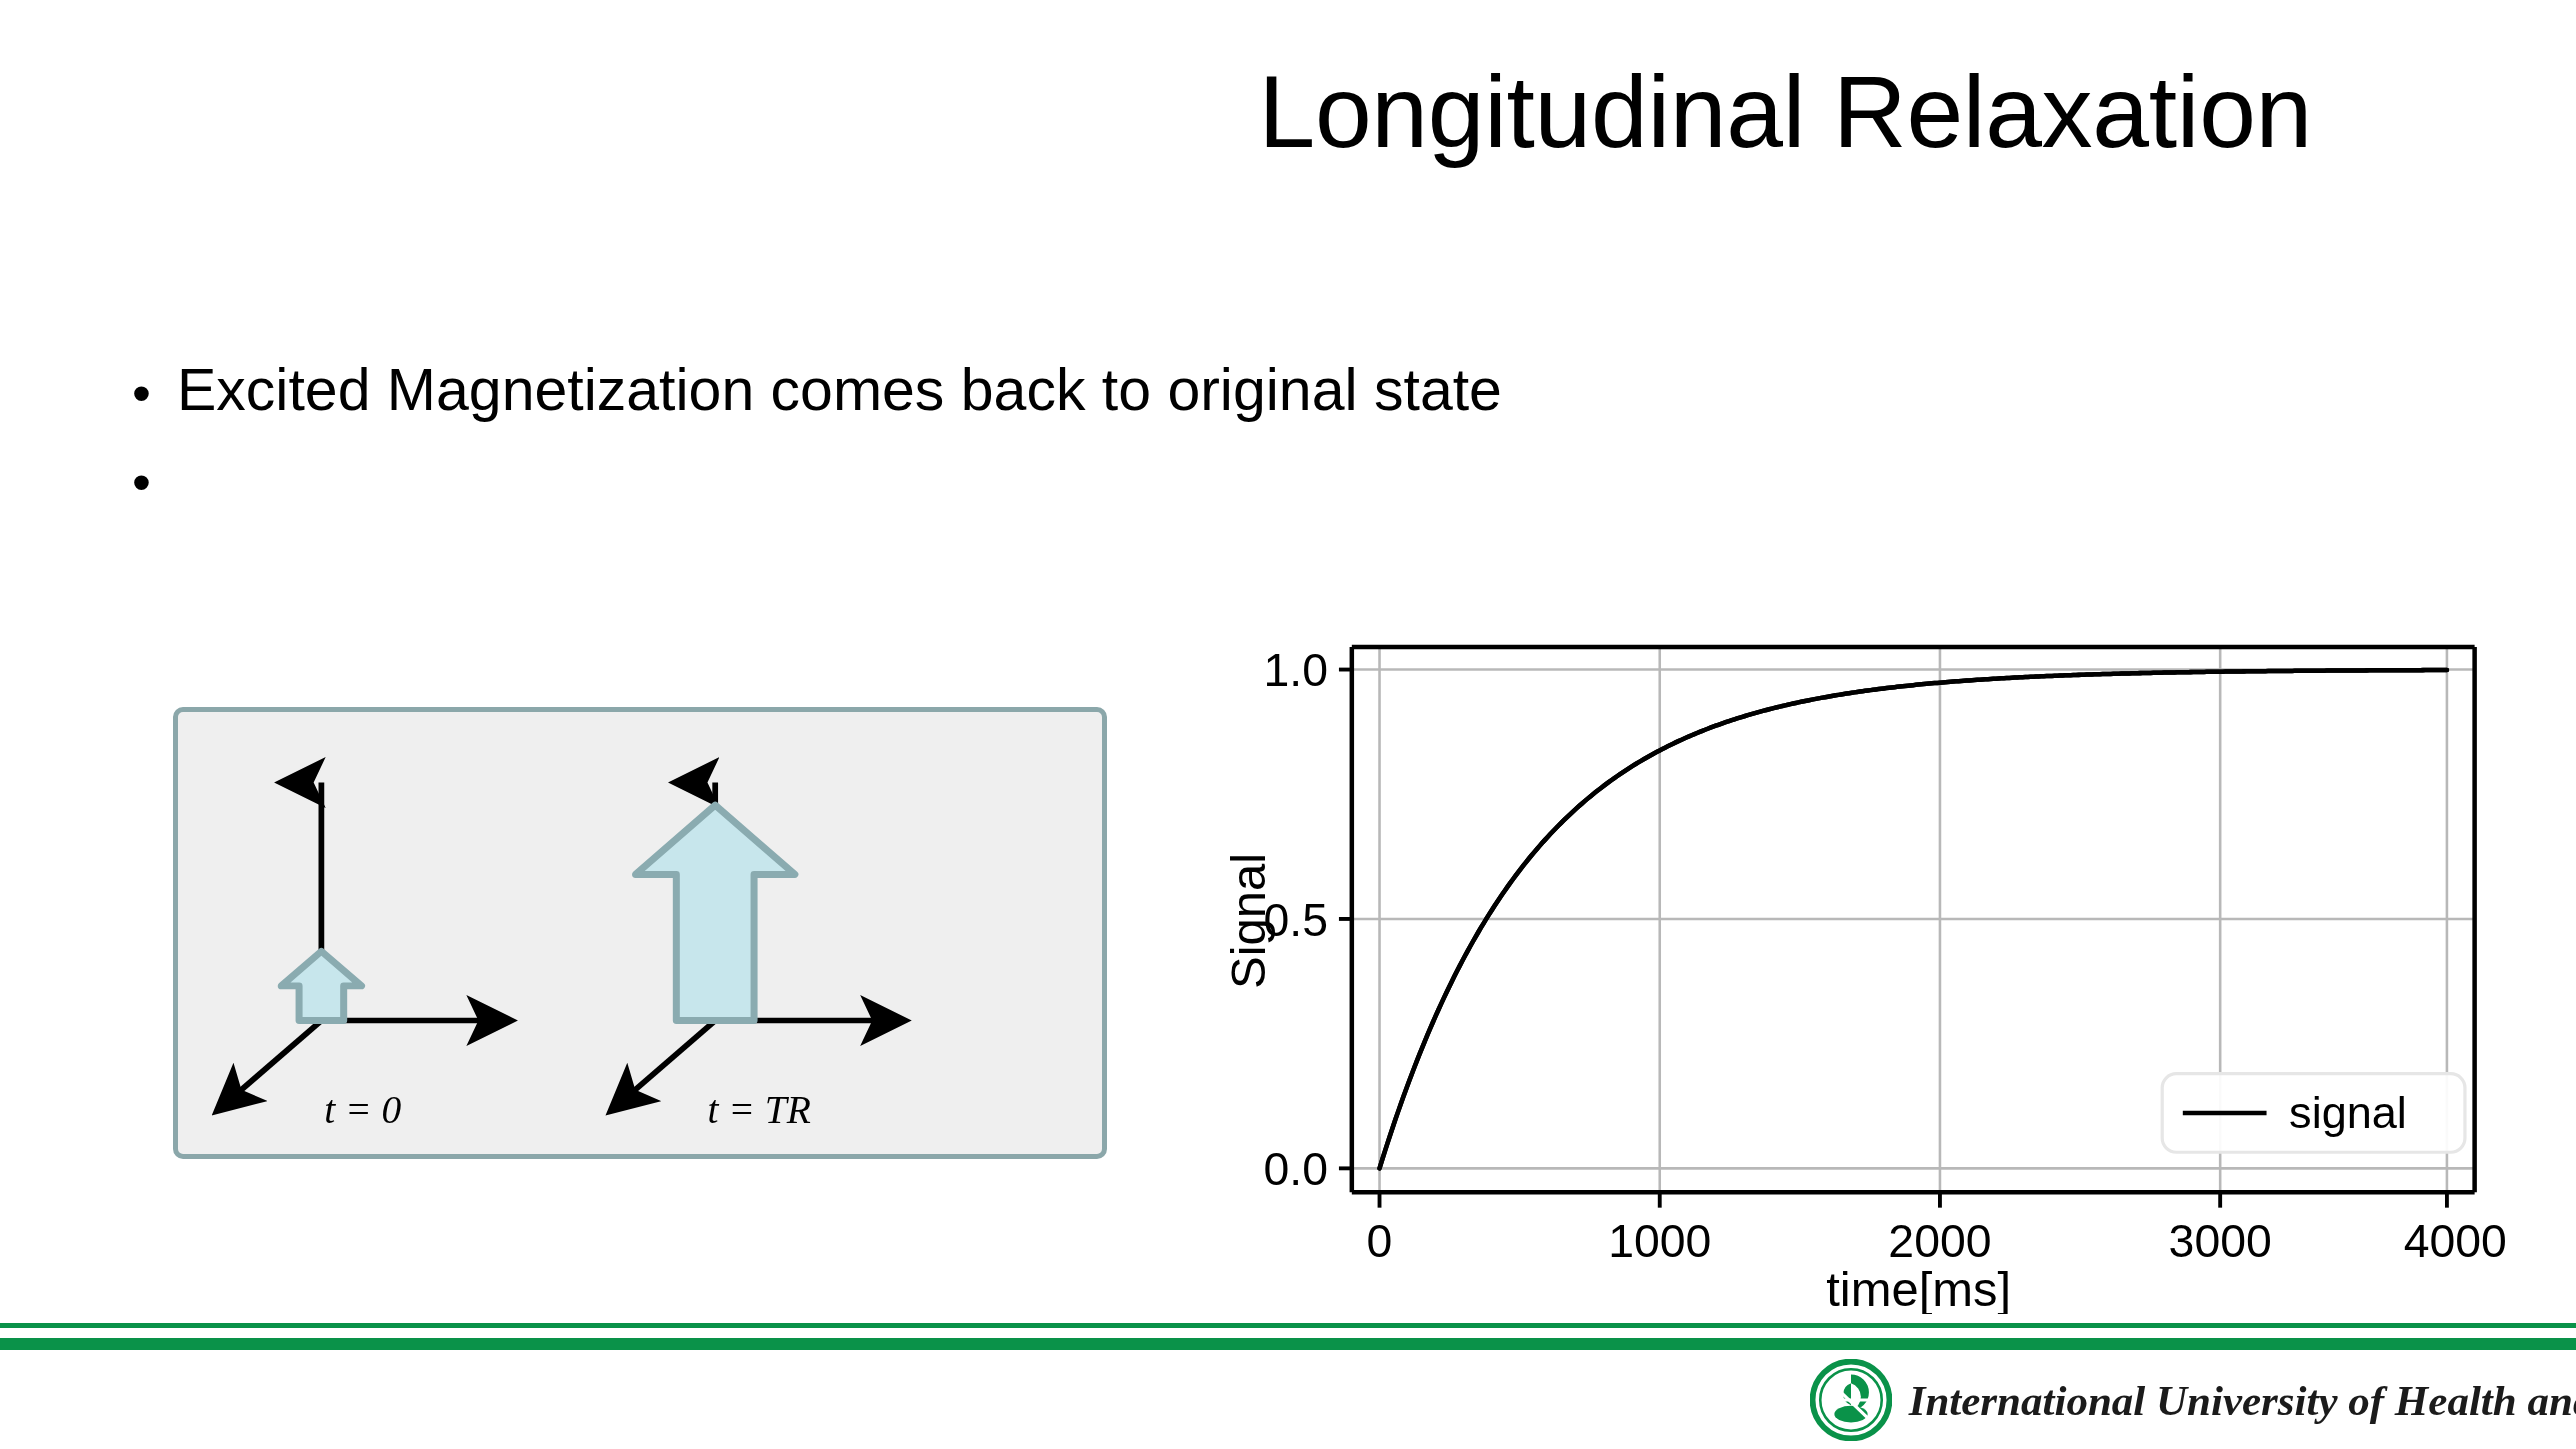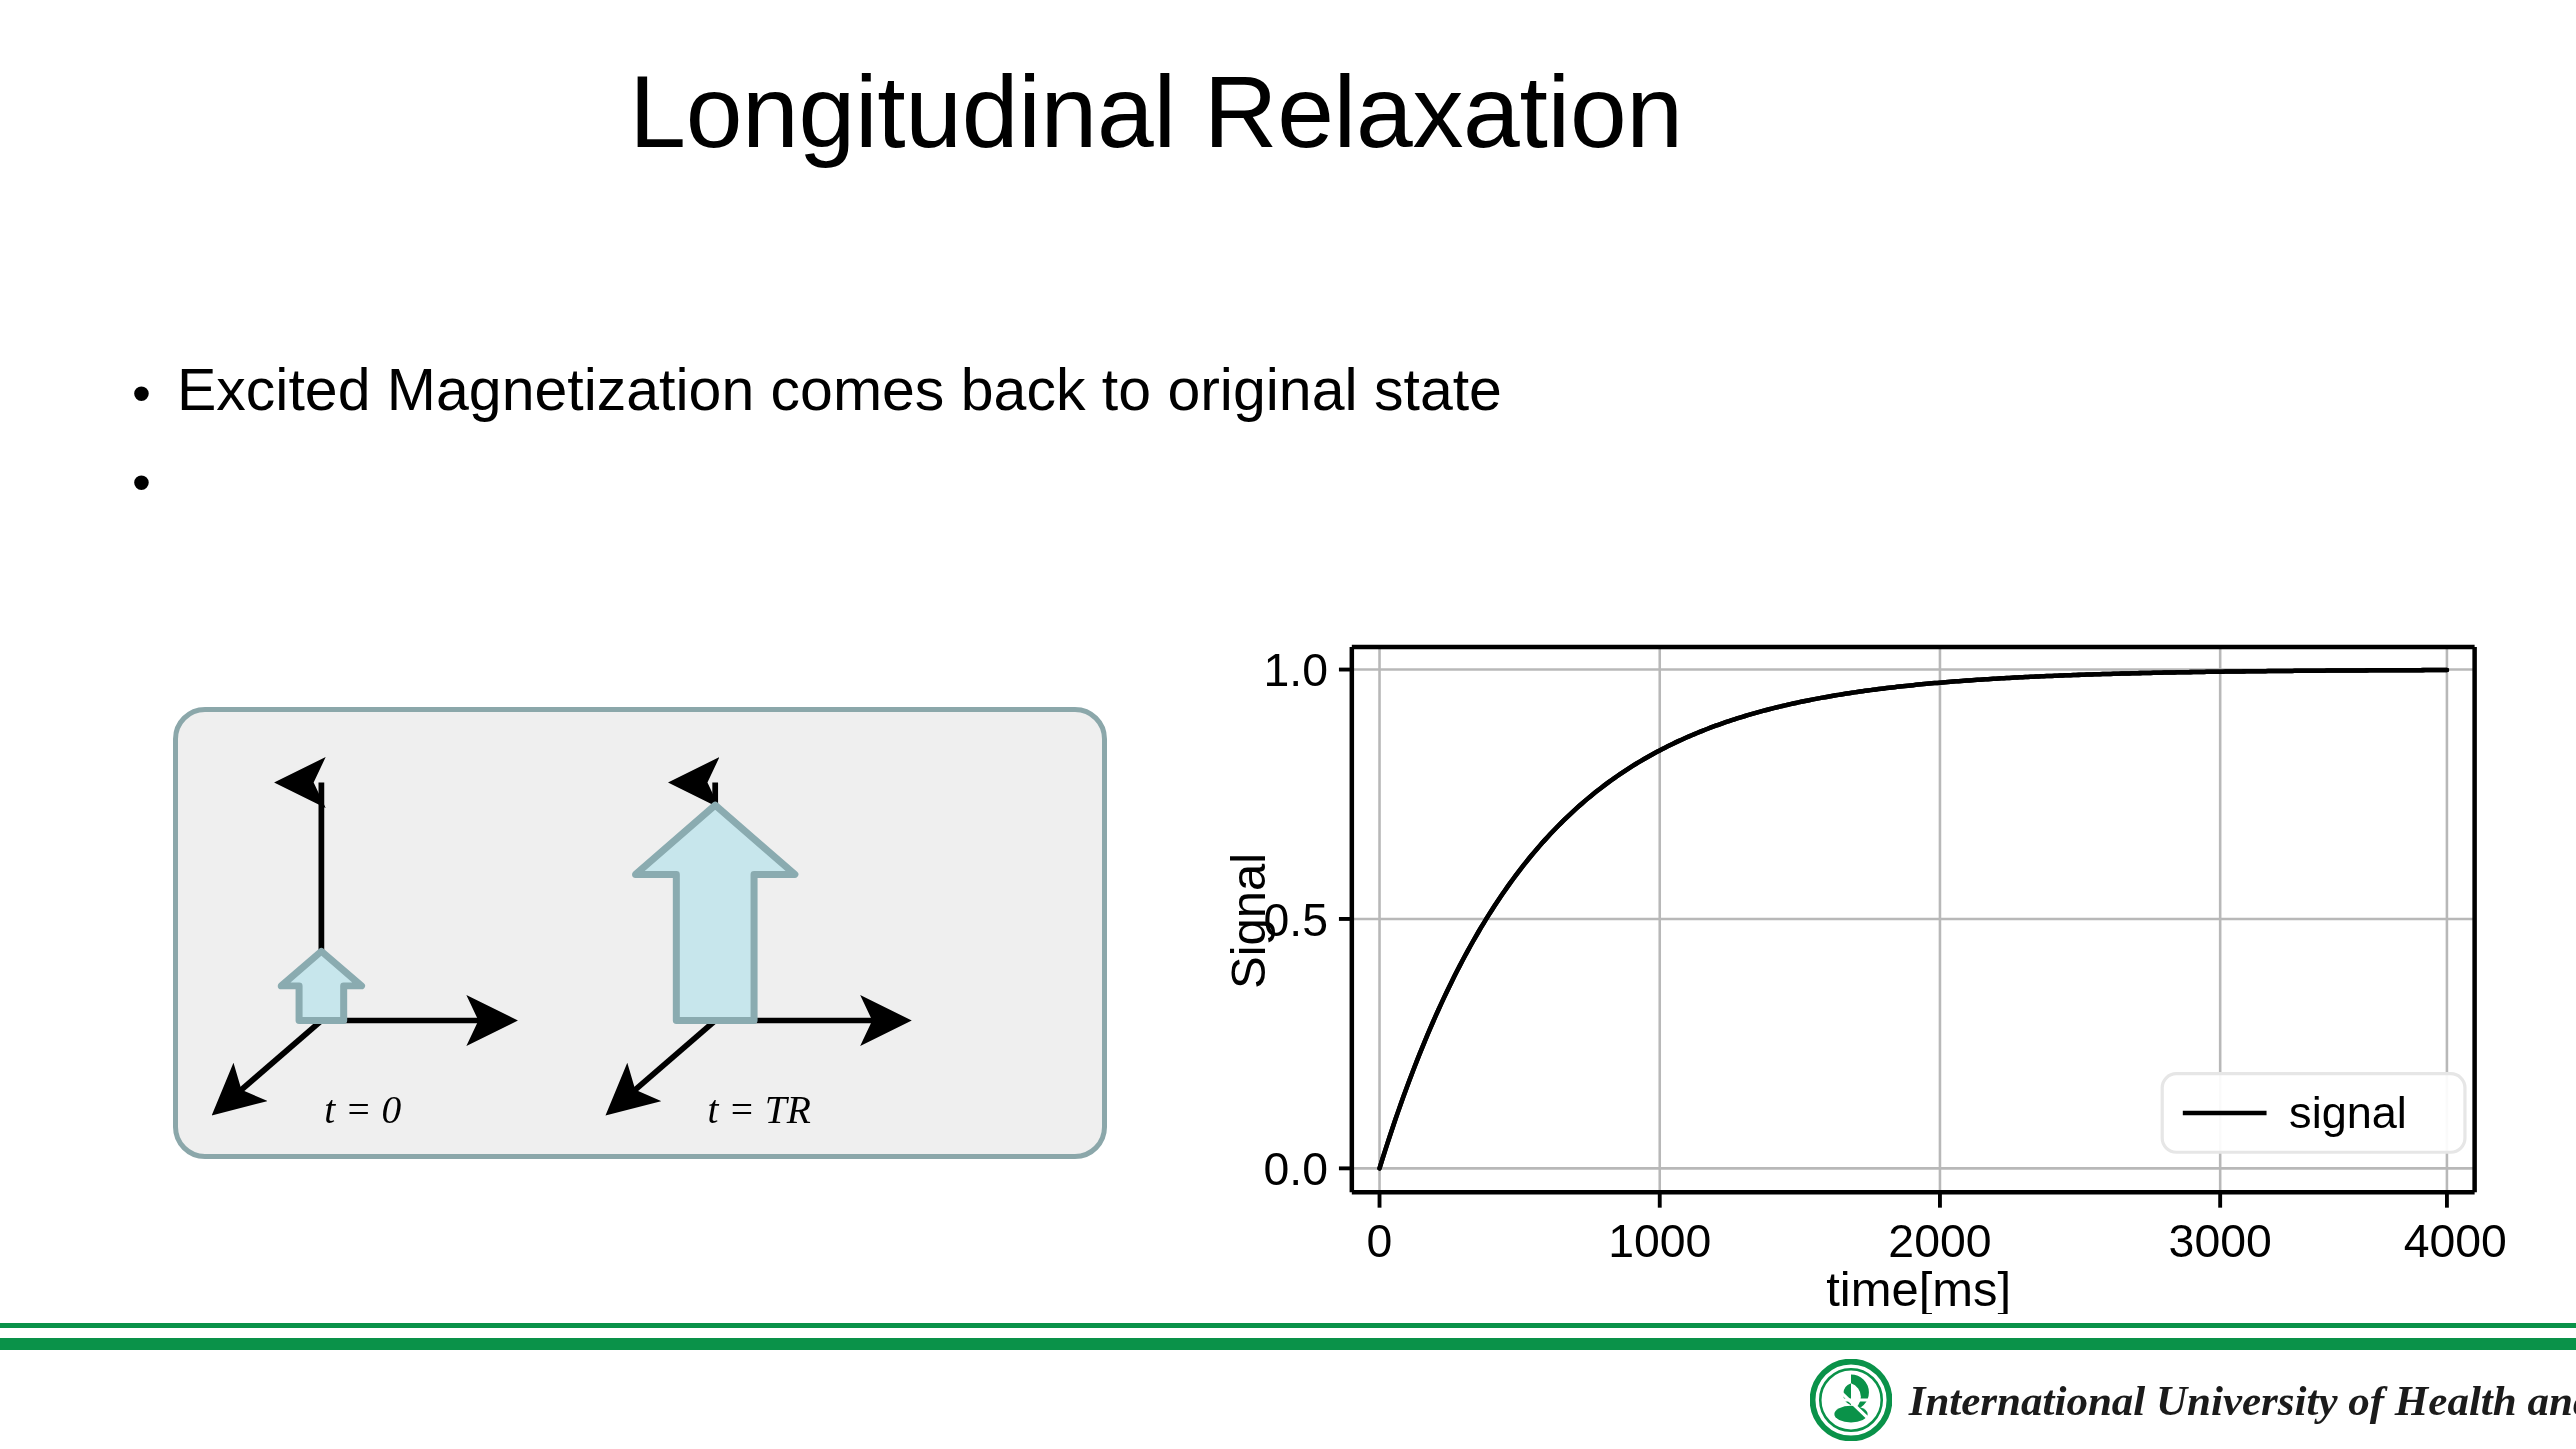--- a/index.html
+++ b/index.html
@@ -1,38 +1,38 @@
 <!DOCTYPE html>
 <html style="font-size:10.3px"><head>
 <meta charset="utf-8">
 <style>
   html,body{margin:0;padding:0;}
   body{width:2576px;height:1449px;background:#ffffff;font-family:"Liberation Sans",sans-serif;overflow:hidden;position:relative;}
 
   
   #slide-title{
     position:absolute;left:0;top:57px;width:2312px;
-    text-align:center;font-size:102px;line-height:1.08;
+    text-align:right;font-size:102px;line-height:1.08;
     color:#000000;font-weight:400;letter-spacing:-0.3px;
     font-family:"Liberation Sans",sans-serif;
   }
 
   
   #bullet-list{position:absolute;left:132px;top:361px;width:2222px;}
   .bullet-row{display:flex;align-items:flex-start;margin-bottom:30px;}
   .bullet-dot{
     width:45px;flex:0 0 45px;font-size:54px;line-height:1.0;
     color:#000;text-align:left;padding-top:5.2px;
   }
   .bullet-text{font-size:59px;line-height:1.0;color:#000;white-space:nowrap;}
 
   
   #diagram-panel{
     position:absolute;left:173px;top:707px;width:934px;height:452px;
-    background:#efefef;border:5.8px solid #8ba7aa;border-radius:32px;
+    background:#efefef;border:5.8px solid #8ba7aa;border-radius:10px;
     box-sizing:border-box;
   }
   #diagram-svg{position:absolute;left:0;top:0;width:100%;height:100%;display:block;}
 
   
   #chart-panel{position:absolute;left:1194px;top:618px;width:1327px;height:696px;}
   #chart-svg{position:absolute;left:0;top:0;width:100%;height:100%;display:block;}
 
   
   #footer-rule-thin{position:absolute;left:0;top:1323px;width:2576px;height:5.2px;background:#0a9249;}

